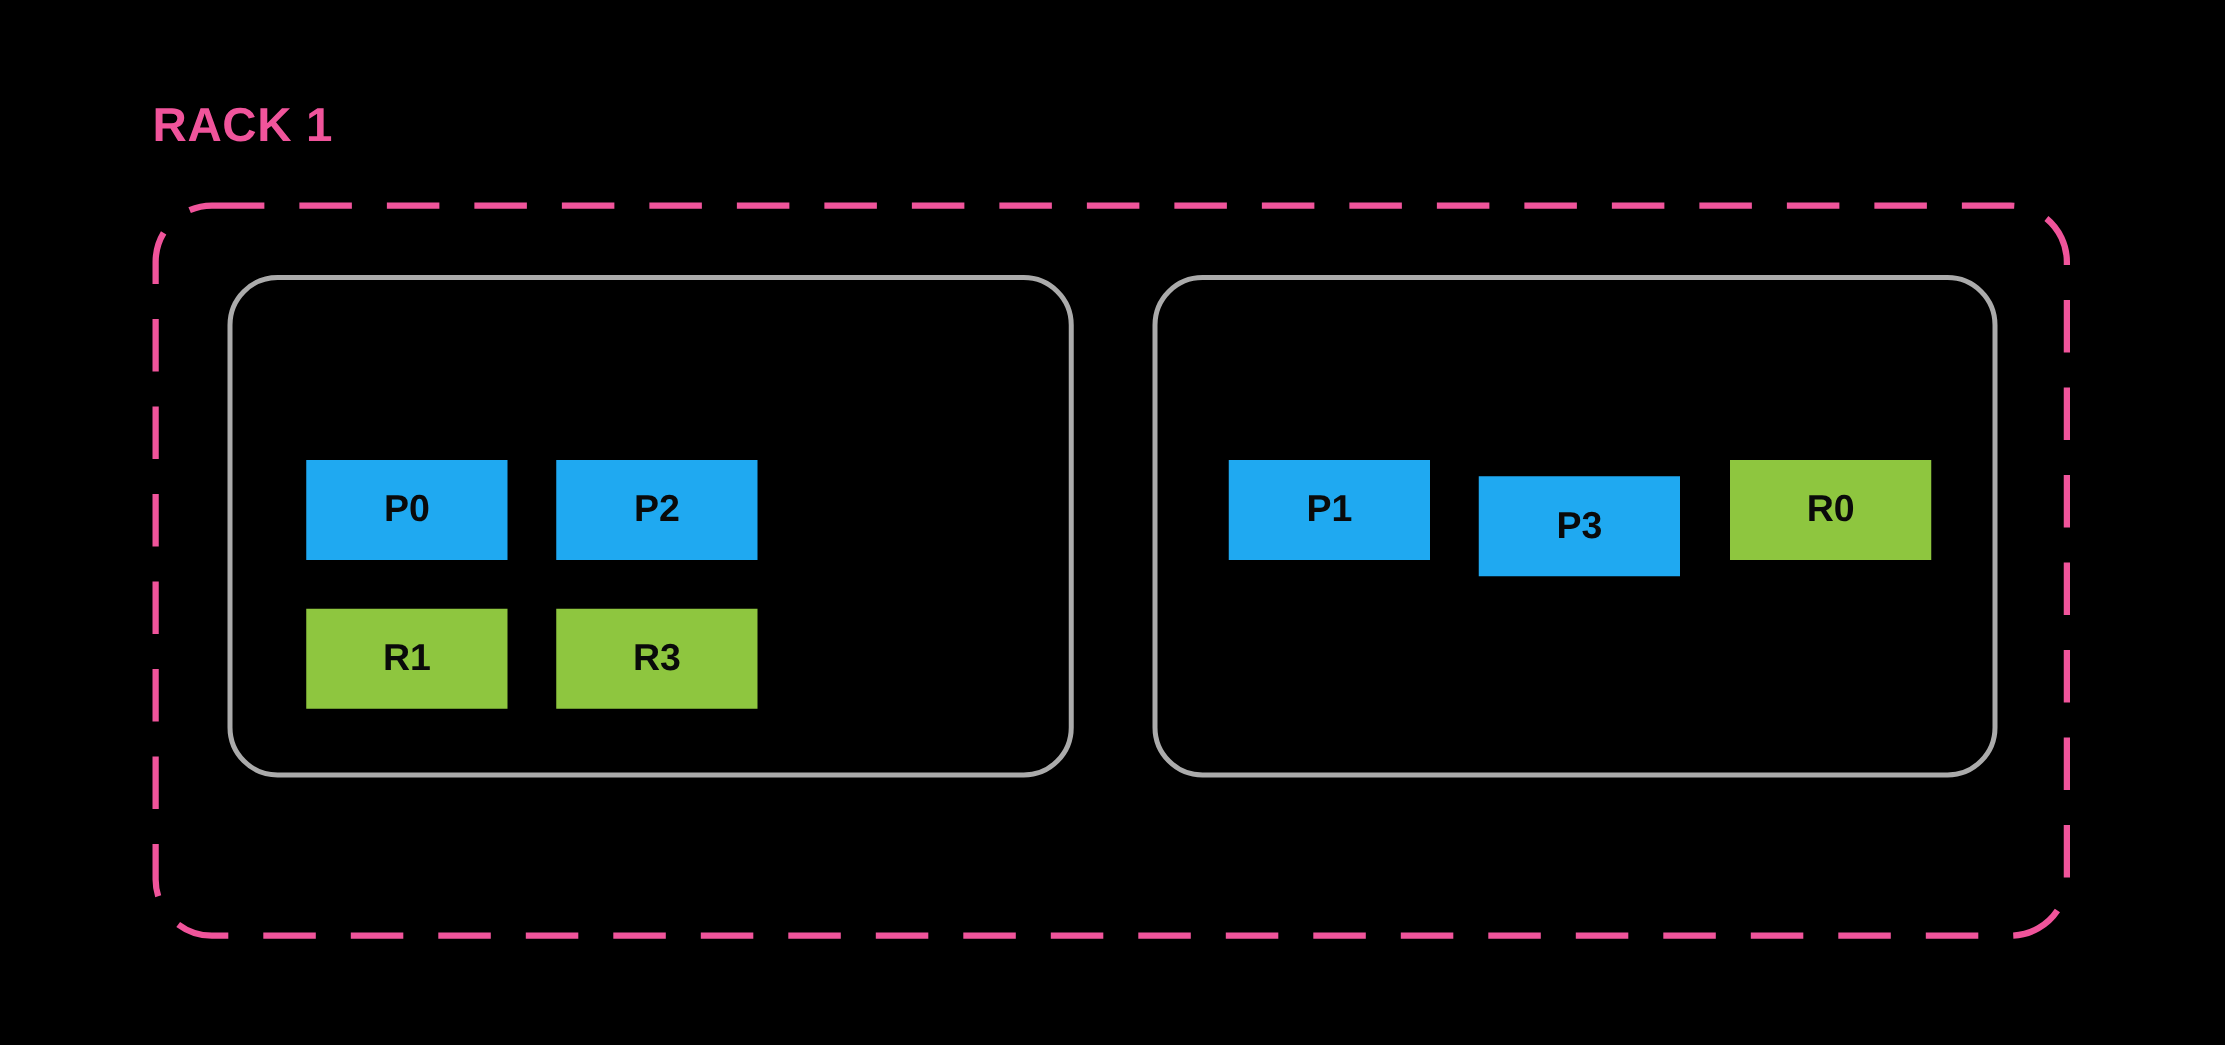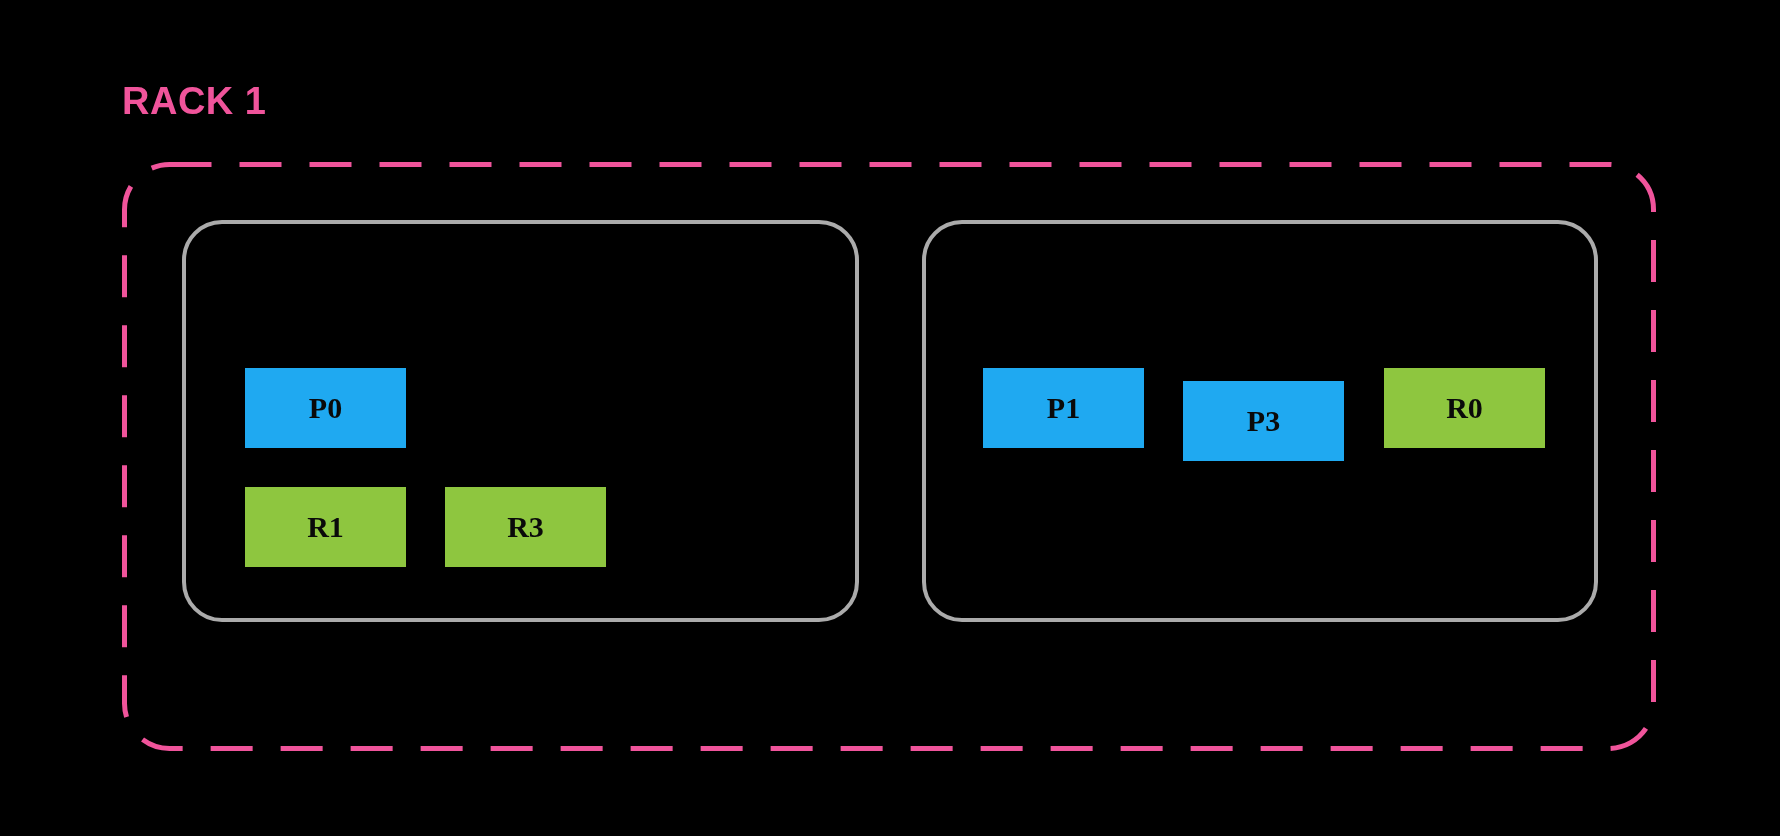--- a/index.html
+++ b/index.html
@@ -51,21 +51,20 @@
     left: 922px;
     width: 676px;
   }
   .chip {
     position: absolute;
     width: 161px;
     height: 80px;
     display: flex;
     align-items: center;
     justify-content: center;
-    font-family: Liberation Serif, serif;
   }
   .chip.primary { background: var(--primary, #1FA9F1); }
   .chip.replica { background: var(--replica, #8EC63F); }
   .chip span {
     font-size: 30px;
     font-weight: 700;
     color: var(--label_text, #0A0A0A);
     line-height: 1;
   }
 </style>
@@ -77,20 +76,23 @@
   <div class="rack-label">RACK 1</div>
 
   <svg class="rack-border-svg" width="1780" height="836">
     <rect x="124.5" y="164.5" width="1529" height="584" rx="45" fill="none" stroke-width="5" stroke-dasharray="42 28" stroke="#F0549B"></rect>
   </svg>
 
   <div class="node node-left">
     <div class="chip primary" style="left:59px; top:144px">
       <span>P0</span>
     </div>
+    <div class="chip primary" style="left:259px; top:144px">
+      <span>P2</span>
+    </div>
     <div class="chip replica" style="left:59px; top:263px">
       <span>R1</span>
     </div>
     <div class="chip replica" style="left:259px; top:263px">
       <span>R3</span>
     </div>
   </div>
 
   <div class="node node-right">
     <div class="chip primary" style="left:57px; top:144px">

